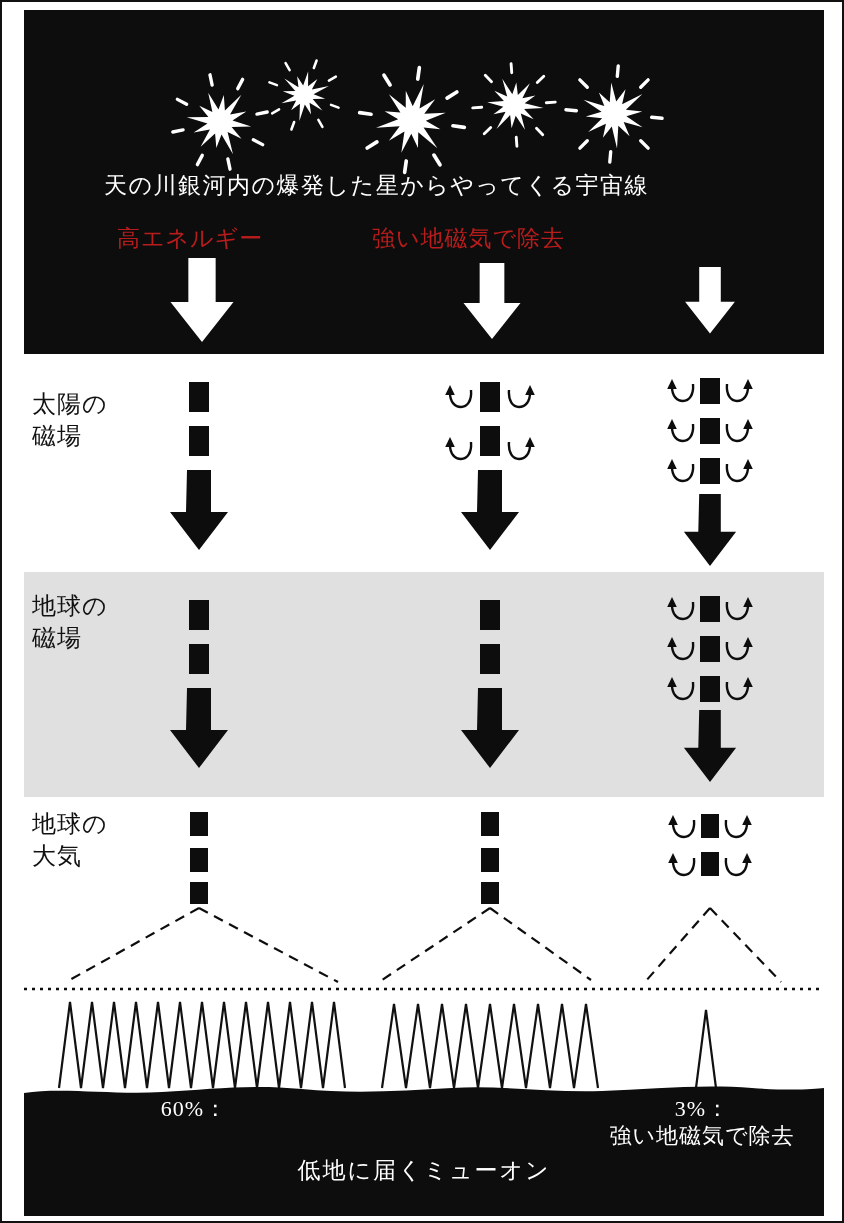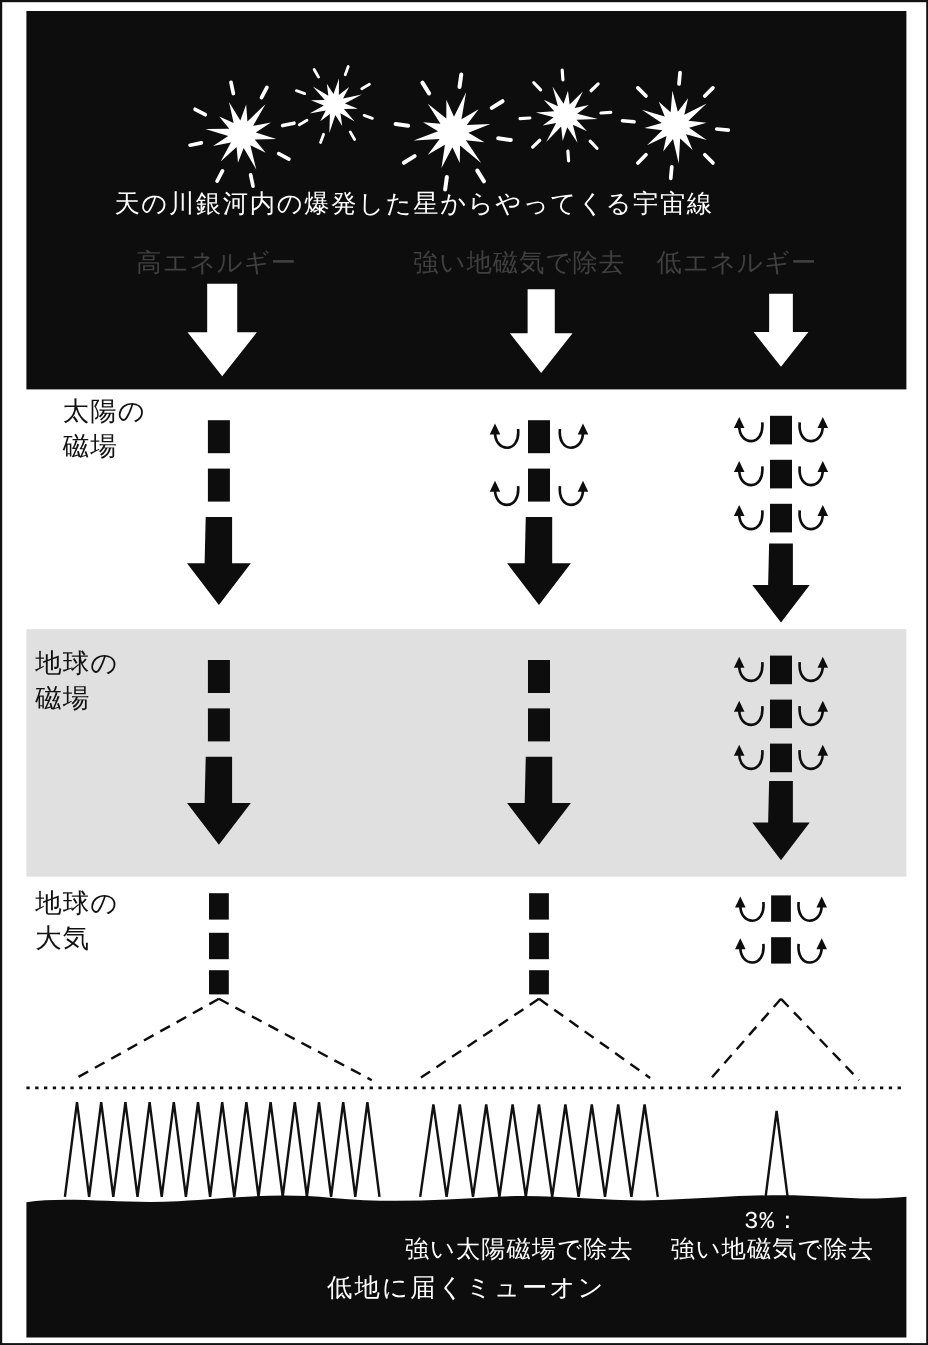--- a/index.html
+++ b/index.html
@@ -1,48 +1,48 @@
 <!DOCTYPE html>
 <html style="--panel: #0d0d0d; --band: #e0e0e0; --ink: #111111; --paper: #ffffff;"><head>
 <meta charset="utf-8">
 <style>
   * { margin:0; padding:0; box-sizing:border-box; }
   html,body { background:#fff; }
   .canvas {
     position:relative; width:844px; height:1223px;
     background:var(--paper,#fff);
     border:2px solid var(--ink,#111);
-    font-family:Liberation Mono, monospace;
+    font-family:Liberation Serif, serif;
     overflow:hidden;
   }
   .panel-top {
     position:absolute; left:22px; top:8px; width:800px; height:344px;
     background:var(--panel,#0d0d0d);
   }
   .band-earth {
     position:absolute; left:22px; top:570px; width:800px; height:225px;
     background:var(--band,#e0e0e0);
   }
   .art { position:absolute; left:0; top:0; pointer-events:none; }
   .top-caption {
     position:absolute; left:102px; top:168px;
     color:#fff; font-size:23px; letter-spacing:1.5px; white-space:nowrap;
   }
   .energy-label {
-    position:absolute; top:221px; color:#404040; font-size:23px;
-    letter-spacing:1px; text-align:center; white-space:nowrap;
+    position:absolute; top:221px; color:#b91c1c; font-size:23px;
+    letter-spacing:1px; white-space:nowrap;
   }
   .el-high   { left:115px; width:160px; }
   .el-medium { left:370px; width:200px; }
   .el-low    { left:588px; width:160px; }
   .sec-label {
     position:absolute; left:30px; color:var(--ink,#111);
     font-size:24px; line-height:1.35; letter-spacing:1px; font-weight:500;
   }
-  .sl-solar { top:359px;margin-left:25px; }
+  .sl-solar { top:386px; }
   .sl-field { top:588px; }
   .sl-atmos { top:806px; }
   .bp-text {
     position:absolute; color:#fff; font-size:22px; letter-spacing:1px;
     text-align:center; white-space:nowrap;
   }
   .bp-caption { font-size:23px; letter-spacing:2px; }
 </style>
 </head>
 <body>
@@ -174,36 +174,35 @@
       <polyline points="380,1086 392,1002 404,1086 416,1002 428,1086 440,1002 452,1086 464,1002 476,1086 488,1002 500,1086 512,1002 524,1086 536,1002 548,1086 560,1002 572,1086 584,1002 596,1086"></polyline>
       <polyline points="694,1086 704,1008 714,1086"></polyline>
     </g>
 
     <path d="M22,1091 C60,1085 110,1093 160,1090 C210,1087 250,1082 300,1087 C350,1092 400,1089 450,1086 C500,1083 550,1091 600,1089 C650,1087 700,1082 750,1086 C790,1089 812,1087 822,1086 L822,1214 L22,1214 Z" fill="#0d0d0d"></path>
   </svg>
 
   <div class="top-caption">天の川銀河内の爆発した星からやってくる宇宙線</div>
   <div class="energy-label el-high">高エネルギー</div>
   <div class="energy-label el-medium">強い地磁気で除去</div>
-  <div class="energy-label el-low">低エネルギー</div>
 
   <div class="sec-label sl-solar">
     <div>太陽の</div>
     <div>磁場</div>
   </div>
   <div class="sec-label sl-field">
     <div>地球の</div>
     <div>磁場</div>
   </div>
   <div class="sec-label sl-atmos">
     <div>地球の</div>
     <div>大気</div>
   </div>
 
-
-  <div class="bp-text" style="left:348px;top:1119px;width:244px">強い太陽磁場で除去</div>
+  <div class="bp-text" style="left:92px;top:1092px;width:200px">60%：</div>
+
 
   <div class="bp-text" style="left:610px;top:1092px;width:180px">3%：</div>
   <div class="bp-text" style="left:588px;top:1119px;width:224px">強い地磁気で除去</div>
 
   <div class="bp-text bp-caption" style="left:222px;top:1153px;width:400px">低地に届くミューオン</div>
 
 </div>
 
 </body></html>

